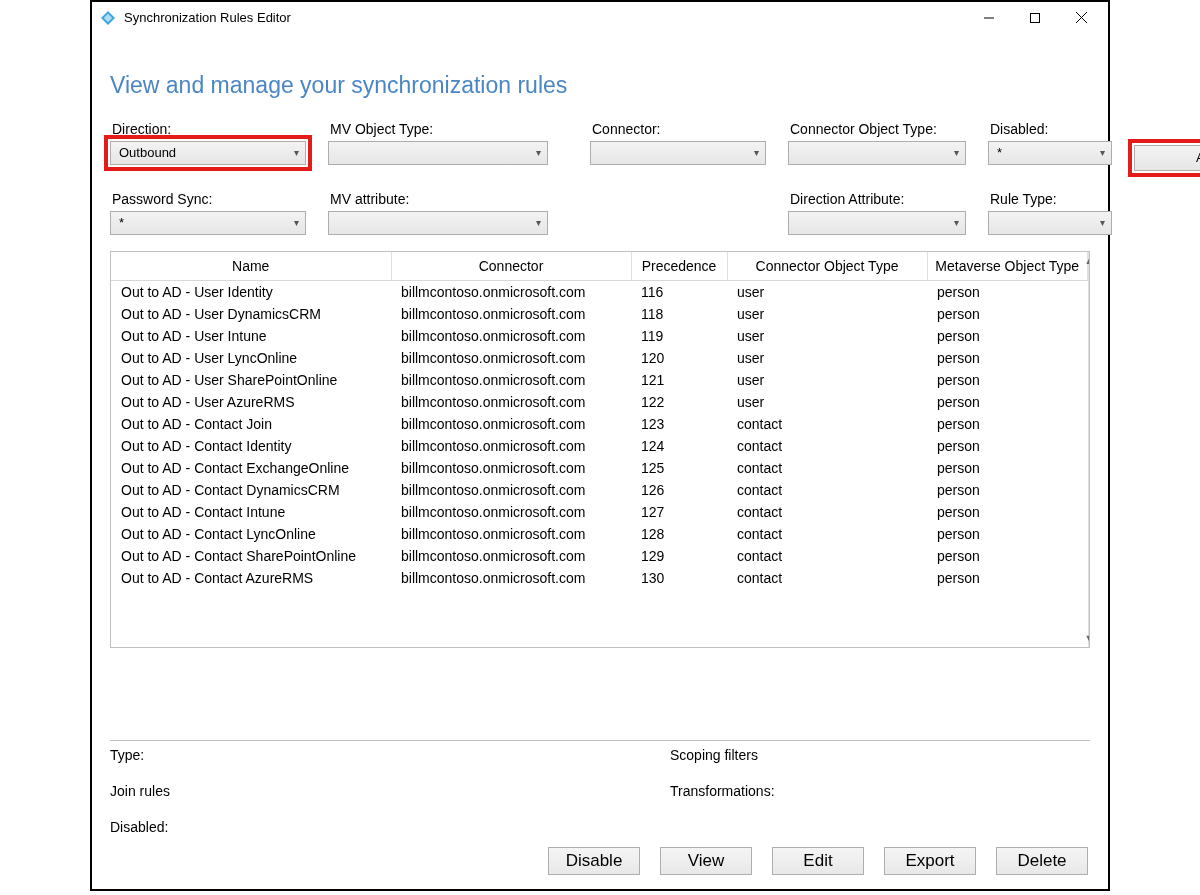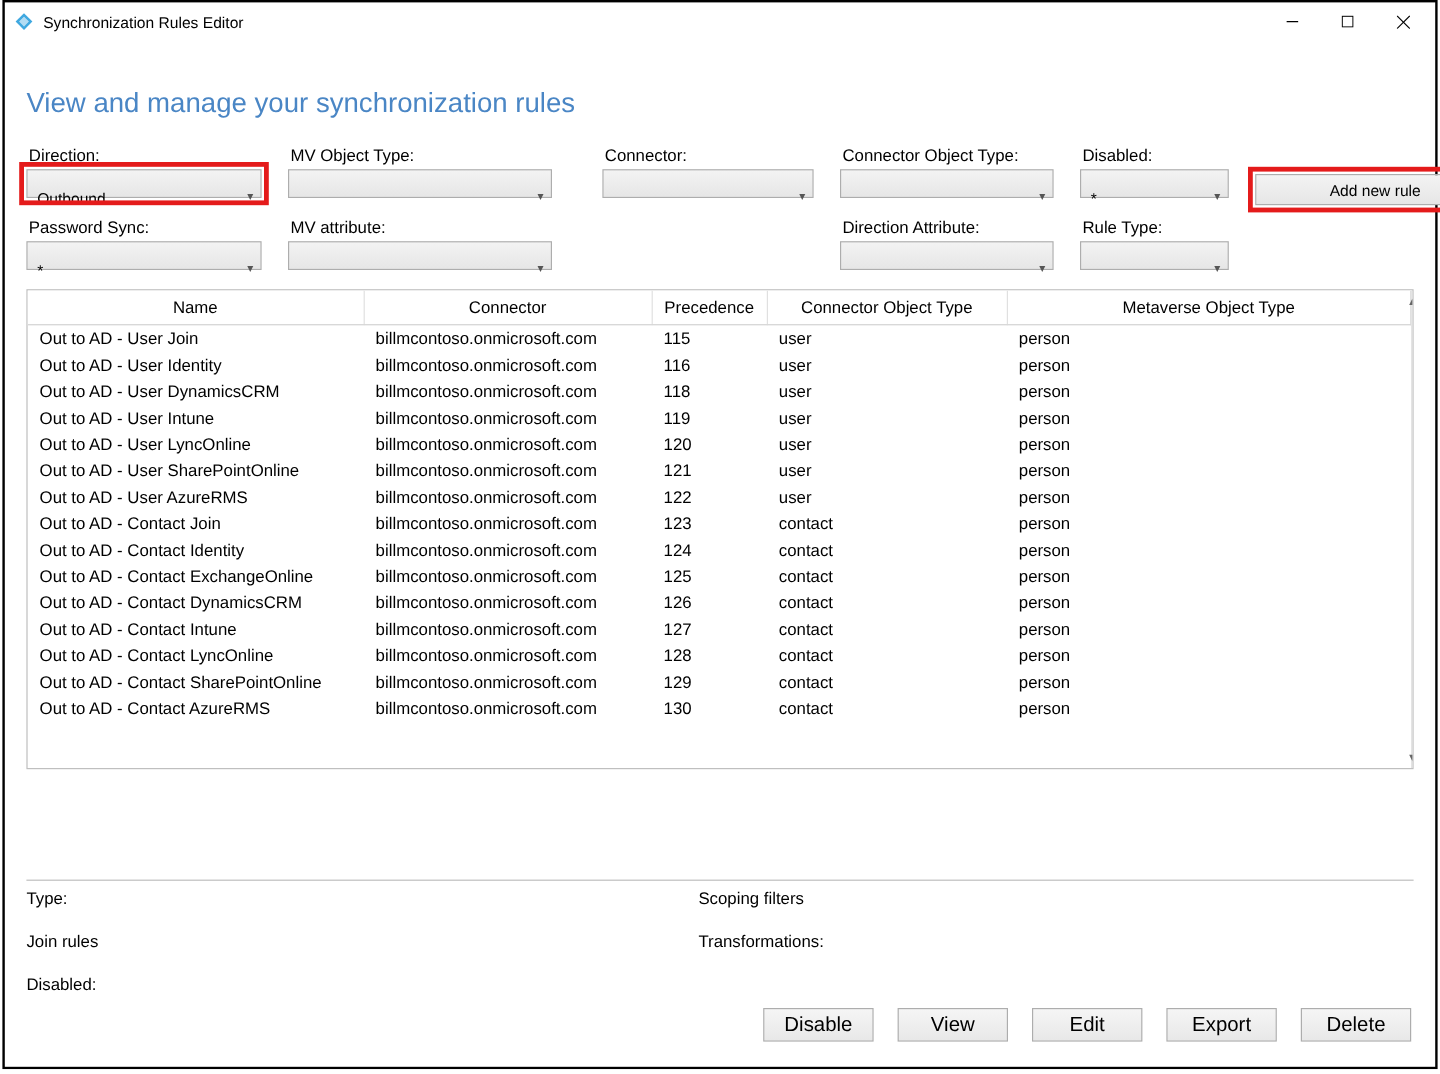--- a/index.html
+++ b/index.html
@@ -4,21 +4,21 @@
 <style>
   * { box-sizing: border-box; }
   body {
     margin: 0;
     font-family: "Segoe UI", Tahoma, sans-serif;
     font-size: 13px;
     color: #000;
     background: #fff;
   }
   .window {
-    width: 1196px;
+    width: 1020px;
     height: 891px;
     border: 2px solid #000;
     margin: 0 auto;
     position: relative;
     display: flex;
     flex-direction: column;
     background: #fff;
   }
   .titlebar {
     height: 32px;
@@ -74,23 +74,23 @@
     font-size: 14px;
     margin-bottom: 4px;
     padding-left: 2px;
   }
   .combo {
     height: 24px;
     width: 100%;
     background: linear-gradient(#f3f3f3, #e6e6e6);
     border: 1px solid #adadad;
     display: flex;
-    align-items: flex-start;
+    align-items: center;
     justify-content: space-between;
-    padding: 16px 6px 0 8px;
+    padding: 0 6px 0 8px;
     font-size: 13px;
     cursor: default;
   }
   .combo .chev {
     font-size: 10px;
     color: #555;
   }
   .highlight-red {
     outline: 4px solid #e41b1b;
     outline-offset: 2px;
@@ -103,21 +103,21 @@
     font-size: 13px;
     cursor: default;
     align-self: start;
     margin-top: 24px;
   }
   .add-wrap {
     display: flex;
     align-items: flex-start;
   }
 
-  .second-row-label { margin-top: 16px; }
+  .second-row-label { margin-top: 26px; }
 
   .table-wrap {
     margin-top: 16px;
     border: 1px solid #bfbfbf;
     height: 400px;
     overflow: hidden;
     display: flex;
   }
   .table-scroll {
     flex: 1 1 auto;
@@ -321,27 +321,20 @@
             <tr>
               <th>Name</th>
               <th>Connector</th>
               <th>Precedence</th>
               <th>Connector Object Type</th>
               <th>Metaverse Object Type</th>
             </tr>
           </thead>
           <tbody id="rules-body">
               <tr>
-                <td>Out to   AD - User Join</td>
-                <td>billmcontoso.onmicrosoft.com</td>
-                <td>115</td>
-                <td>user</td>
-                <td>person</td>
-              </tr>
-              <tr>
                 <td>Out to   AD - User Identity</td>
                 <td>billmcontoso.onmicrosoft.com</td>
                 <td>116</td>
                 <td>user</td>
                 <td>person</td>
               </tr>
               <tr>
                 <td>Out to   AD - User DynamicsCRM</td>
                 <td>billmcontoso.onmicrosoft.com</td>
                 <td>118</td>

